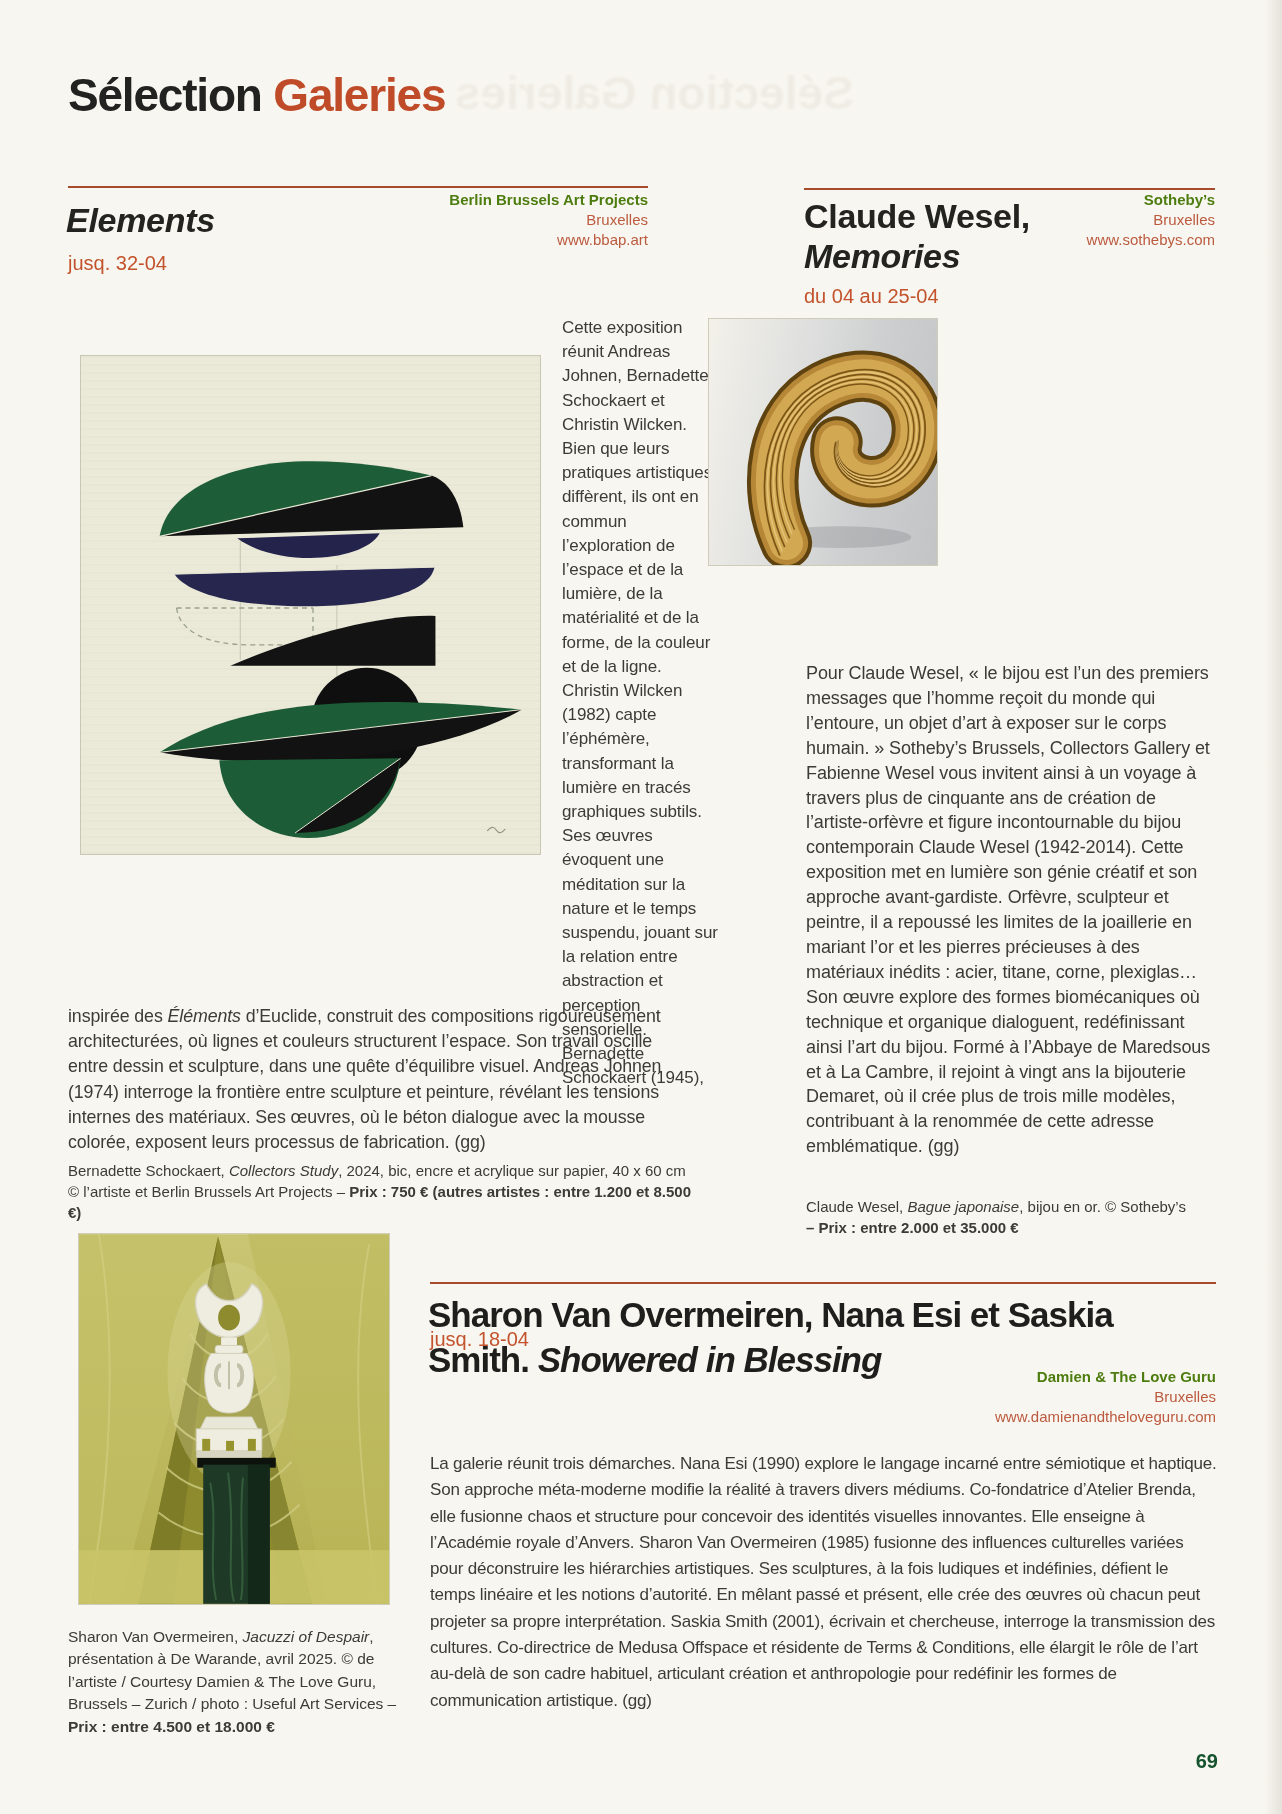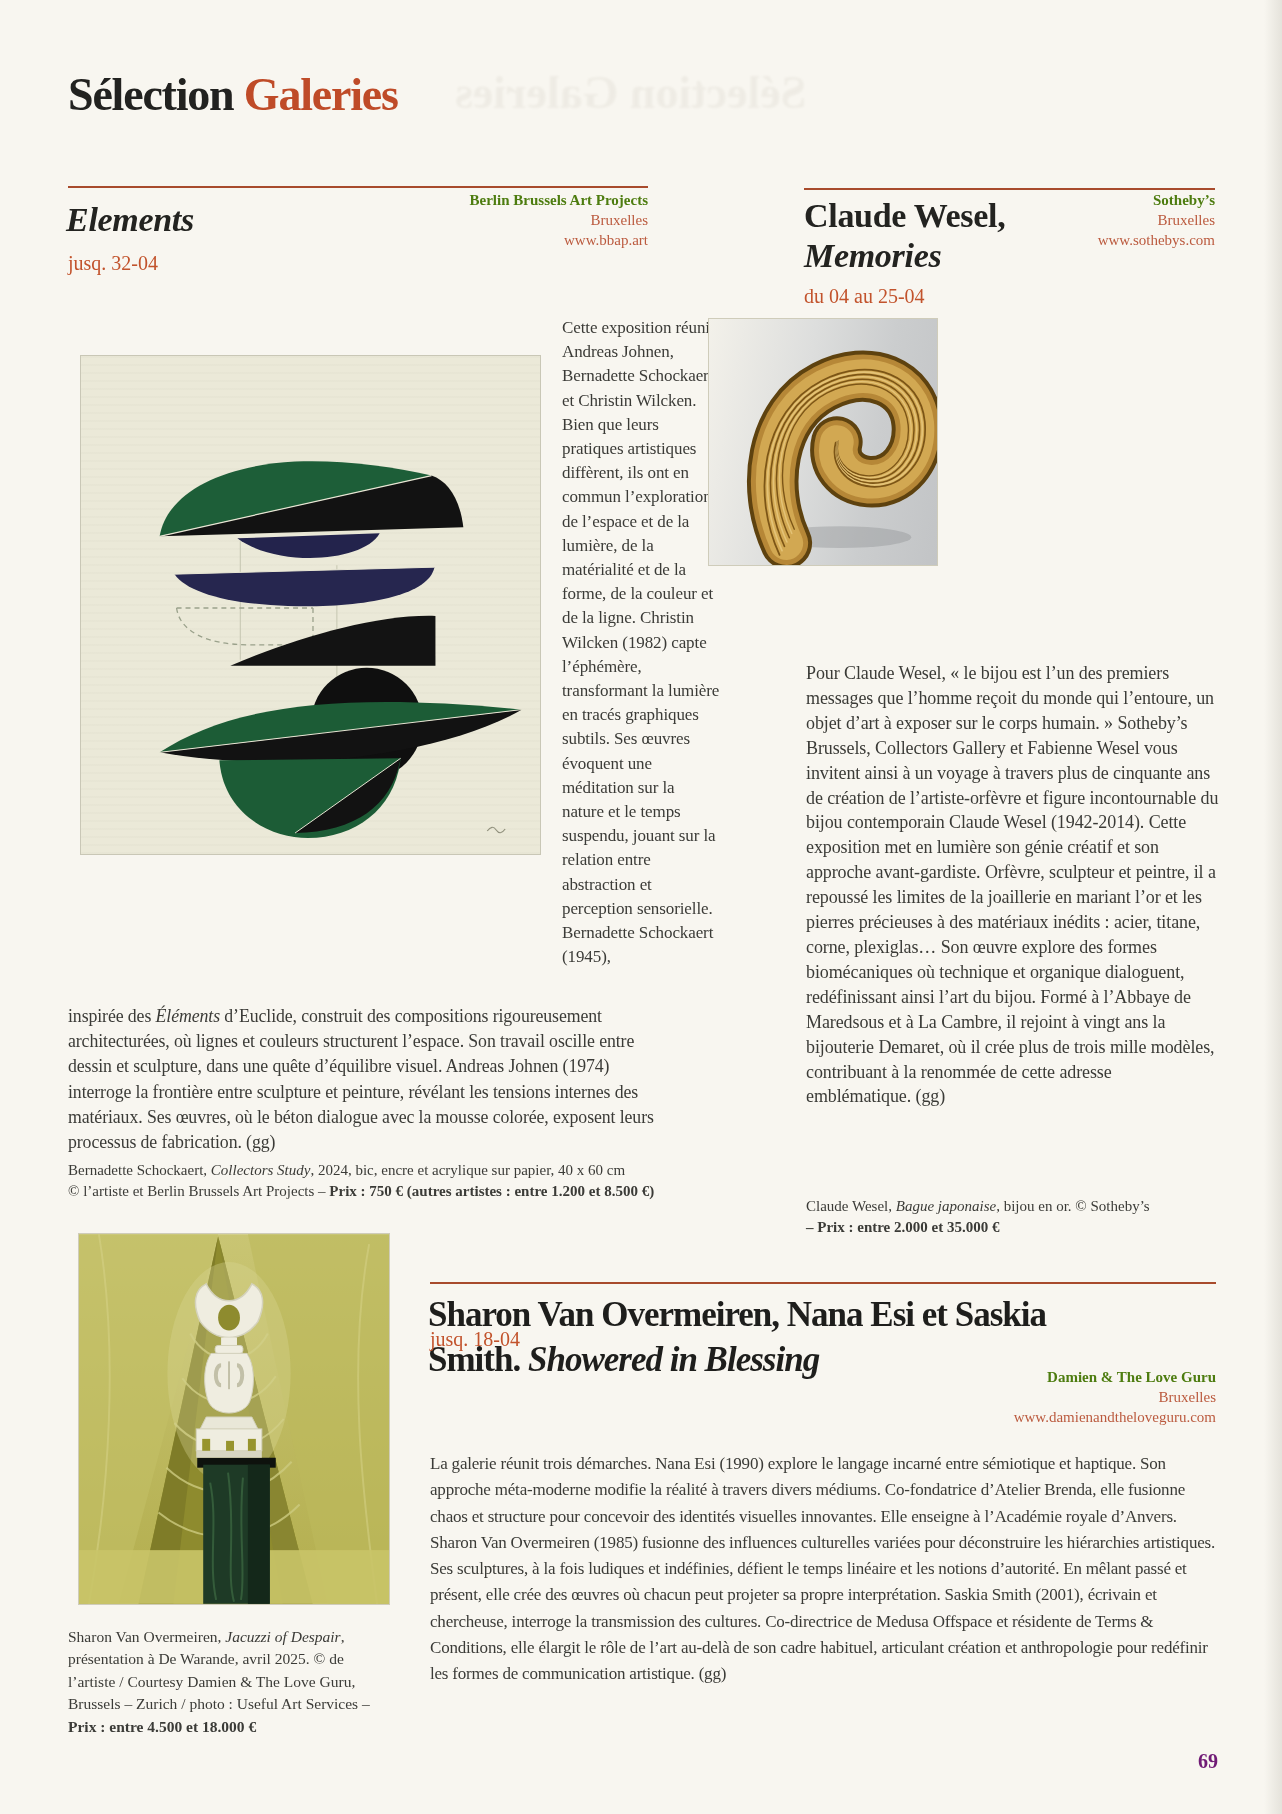--- a/index.html
+++ b/index.html
@@ -1,17 +1,17 @@
 <!DOCTYPE html>
 <html><head>
 <meta charset="utf-8">
 <style>
   html,body{margin:0;padding:0;background:#d8d5cc;}
   .page{position:relative;width:1282px;height:1814px;margin:0 auto;background:#f8f6f0;
-        font-family:Liberation Serif, serif;color:#3b3b37;overflow:hidden;}
+        font-family:Liberation Sans, sans-serif;color:#3b3b37;overflow:hidden;}
   .abs{position:absolute;}
   .b{font-weight:bold;}
   .i{font-style:italic;}
   .h1{font-size:46px;font-weight:700;letter-spacing:-1.2px;color:#222220;}
   .h1 .accent{color:#bf4b28;}
   .ghost{font-size:46px;font-weight:700;color:#7a6f58;opacity:.07;transform:scaleX(-1);filter:blur(1px);white-space:nowrap;}
   .rule{height:0;border-top:2px solid #a84b2c;}
   .art-title{font-size:34px;font-weight:700;color:#232320;line-height:40px;letter-spacing:-0.3px;}
   .date{font-size:20px;color:#c2532c;}
   .gal{text-align:right;font-size:15px;line-height:20px;color:#bb5a3e;}
@@ -21,21 +21,21 @@
   .wide{font-size:17.8px;line-height:25.2px;}
   .caption{font-size:15px;line-height:21px;color:#3b3b37;}
   .caption3{font-size:15.5px;line-height:22.4px;}
   .bottom-title{font-size:35px;font-weight:700;line-height:45px;letter-spacing:-1px;color:#1e1e1c;}
   .bottom-body{font-size:17px;line-height:26.3px;letter-spacing:-0.2px;}
   .photo-frame{border:1px solid #cfccba;box-sizing:border-box;}
   .artframe{background:#ebe9d8;
     background-image:repeating-linear-gradient(180deg,rgba(60,60,40,.02) 0 2px,transparent 2px 8px);
     border:1px solid #c9c7b6;box-sizing:border-box;}
   .goldbg{background:linear-gradient(100deg,#f3f1ea 0%,#dddedd 40%,#cbcdce 70%,#c2c4c6 100%);}
-  .pagenum{font-size:20px;font-weight:700;color:#701a75;text-align:right;}
+  .pagenum{font-size:20px;font-weight:700;color:#14532d;text-align:right;}
   .scan-edge{background:linear-gradient(90deg,rgba(0,0,0,0) 0%,rgba(90,85,70,.12) 100%);}
   svg{display:block;}
 </style>
 </head>
 <body>
 
 <div class="page">
 
   <div class="abs ghost" style="left:455px;top:66px;">Sélection Galeries</div>
 

